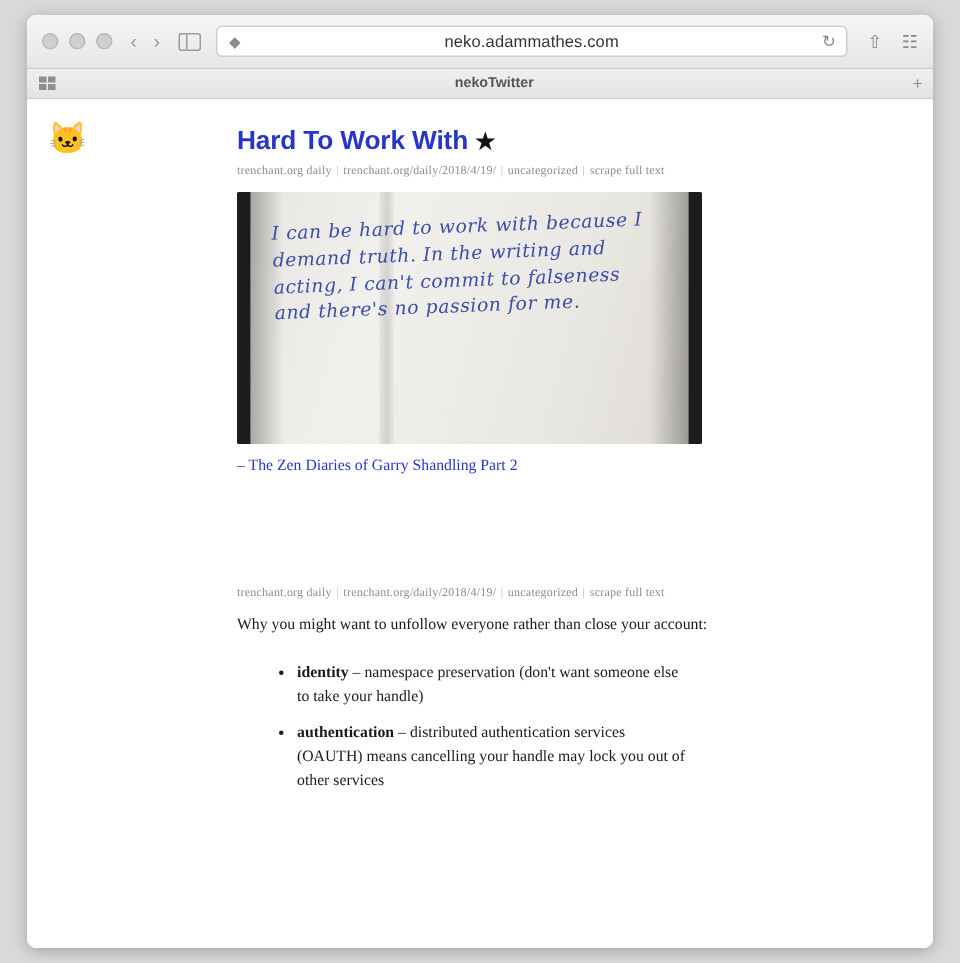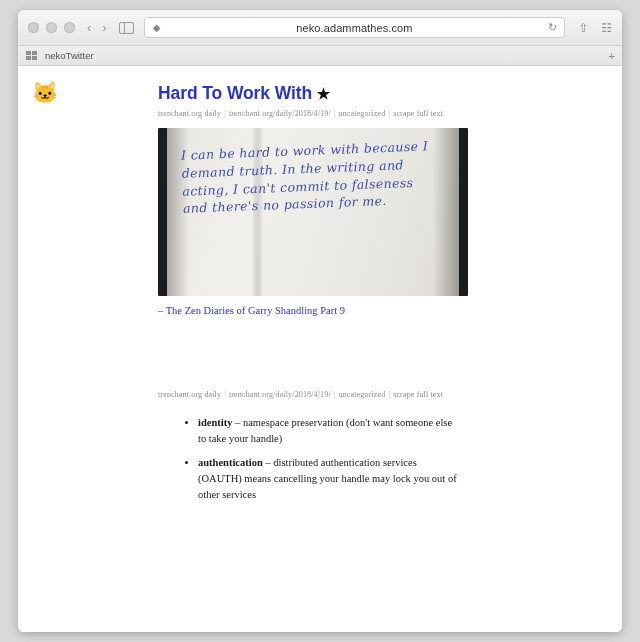--- a/index.html
+++ b/index.html
@@ -149,21 +149,22 @@
     gap: 1px;
     margin-right: 8px;
   }
   .bm-grid i {
     display: block;
     background: #8f8f8f;
   }
   .bm-items {
     flex: 1;
     display: flex;
-    justify-content: flex-start;
+    justify-content: center;
+    font-weight: bold;
   }
   .bm-plus {
     position: absolute;
     right: 7px;
     font-size: 11px;
     color: #8a8a8a;
   }
 
   
   .page {
@@ -344,28 +345,29 @@
         </div>
 
         <div class="photo">
           <div class="paper"></div>
           <div class="shadow-l"></div>
           <div class="shadow-r"></div>
           <div class="fold"></div>
           <div class="handwriting">I can be hard to work with because I demand truth. In the writing and acting, I can't commit to falseness and there's no passion for me.</div>
         </div>
 
-        <p class="caption">– The Zen Diaries of Garry Shandling Part 9</p>
+        <p class="caption">– The Zen Diaries of Garry Shandling Part 2</p>
 
         <div class="spacer"></div>
 
         <div class="meta">
           <span>trenchant.org daily</span><span class="sep">|</span><span>trenchant.org/daily/2018/4/19/</span><span class="sep">|</span><span>uncategorized</span><span class="sep">|</span><span>scrape full text</span>
         </div>
 
+        <p class="body">Why you might want to unfollow everyone rather than close your account:</p>
 
         <ul class="bullets">
           <li><b>identity</b><span> – namespace preservation (don't want someone else to take your handle)</span></li>
           <li><b>authentication</b><span> – distributed authentication services (OAUTH) means cancelling your handle may lock you out of other services</span></li>
         </ul>
 
       </div>
     </div>
 
   </div>

